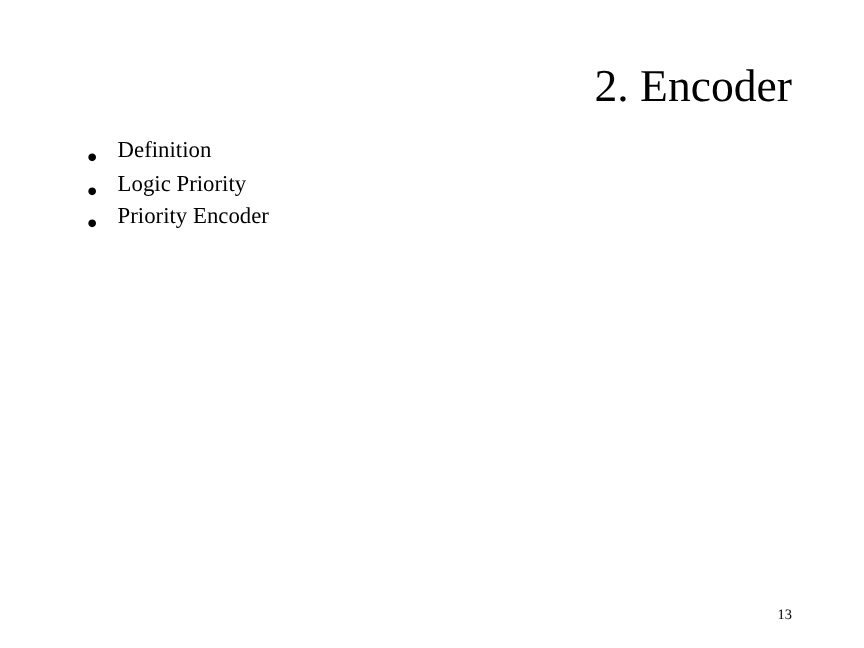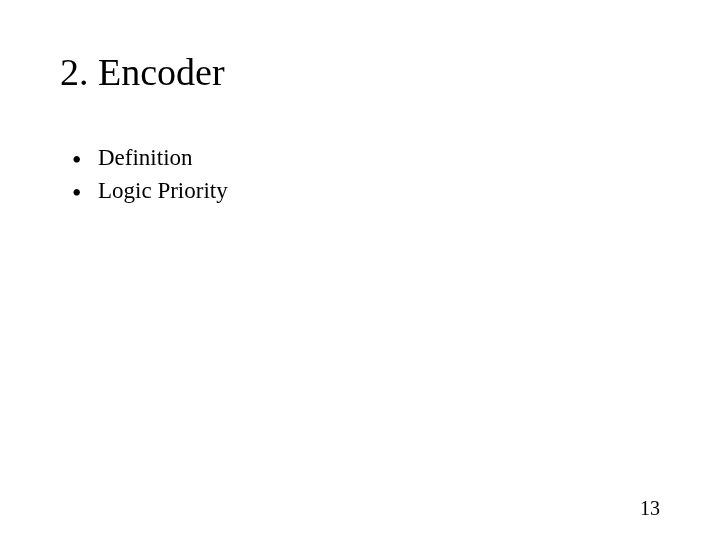--- a/index.html
+++ b/index.html
@@ -17,51 +17,52 @@
       overflow: hidden;
     }
     .slide {
       width: 100%;
       height: 100%;
       padding: 50px 60px 30px 60px;
       position: relative;
     }
     .title {
       font-size: 38px;
-      text-align: left;
-      margin-bottom: 47px;
+      text-align: right;
+      margin-bottom: 18px;
       font-weight: normal;
     }
     .bullet-list {
       list-style: none;
       padding-left: 12px;
     }
     .bullet-item {
-      font-size: 23px;
+      font-size: 19px;
       line-height: 1.45;
       position: relative;
       padding-left: 26px;
     }
     .bullet-item::before {
       content: "•";
       position: absolute;
       left: 0;
       top: 0;
       font-size: 27px;
     }
     .page-number {
       position: absolute;
       bottom: 20px;
       right: 60px;
-      font-size: 20px;
+      font-size: 12px;
     }
   </style>
 </head>
 <body>
 
 <div class="slide">
   <h1 class="title">2. Encoder</h1>
   <ul class="bullet-list">
     <li class="bullet-item">Definition</li>
     <li class="bullet-item">Logic Priority</li>
+    <li class="bullet-item">Priority Encoder</li>
   </ul>
   <div class="page-number">13</div>
 </div>
 
 </body></html>

